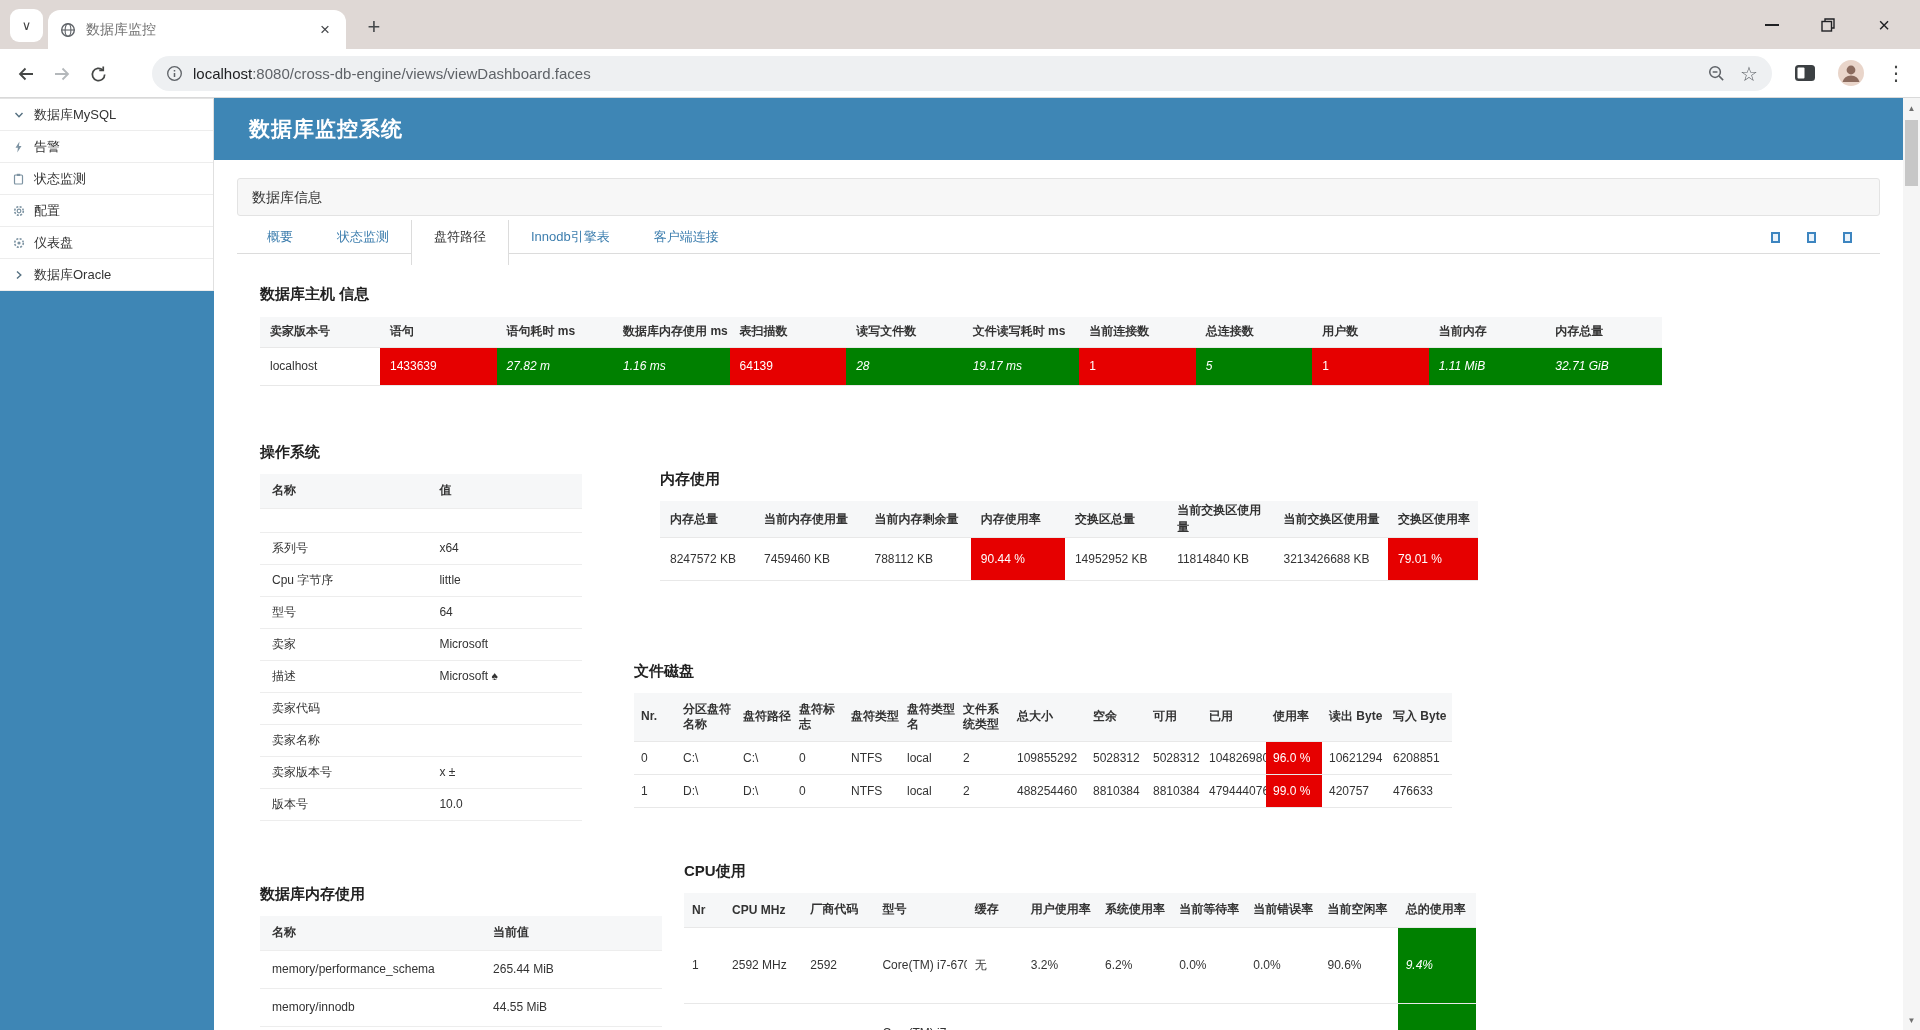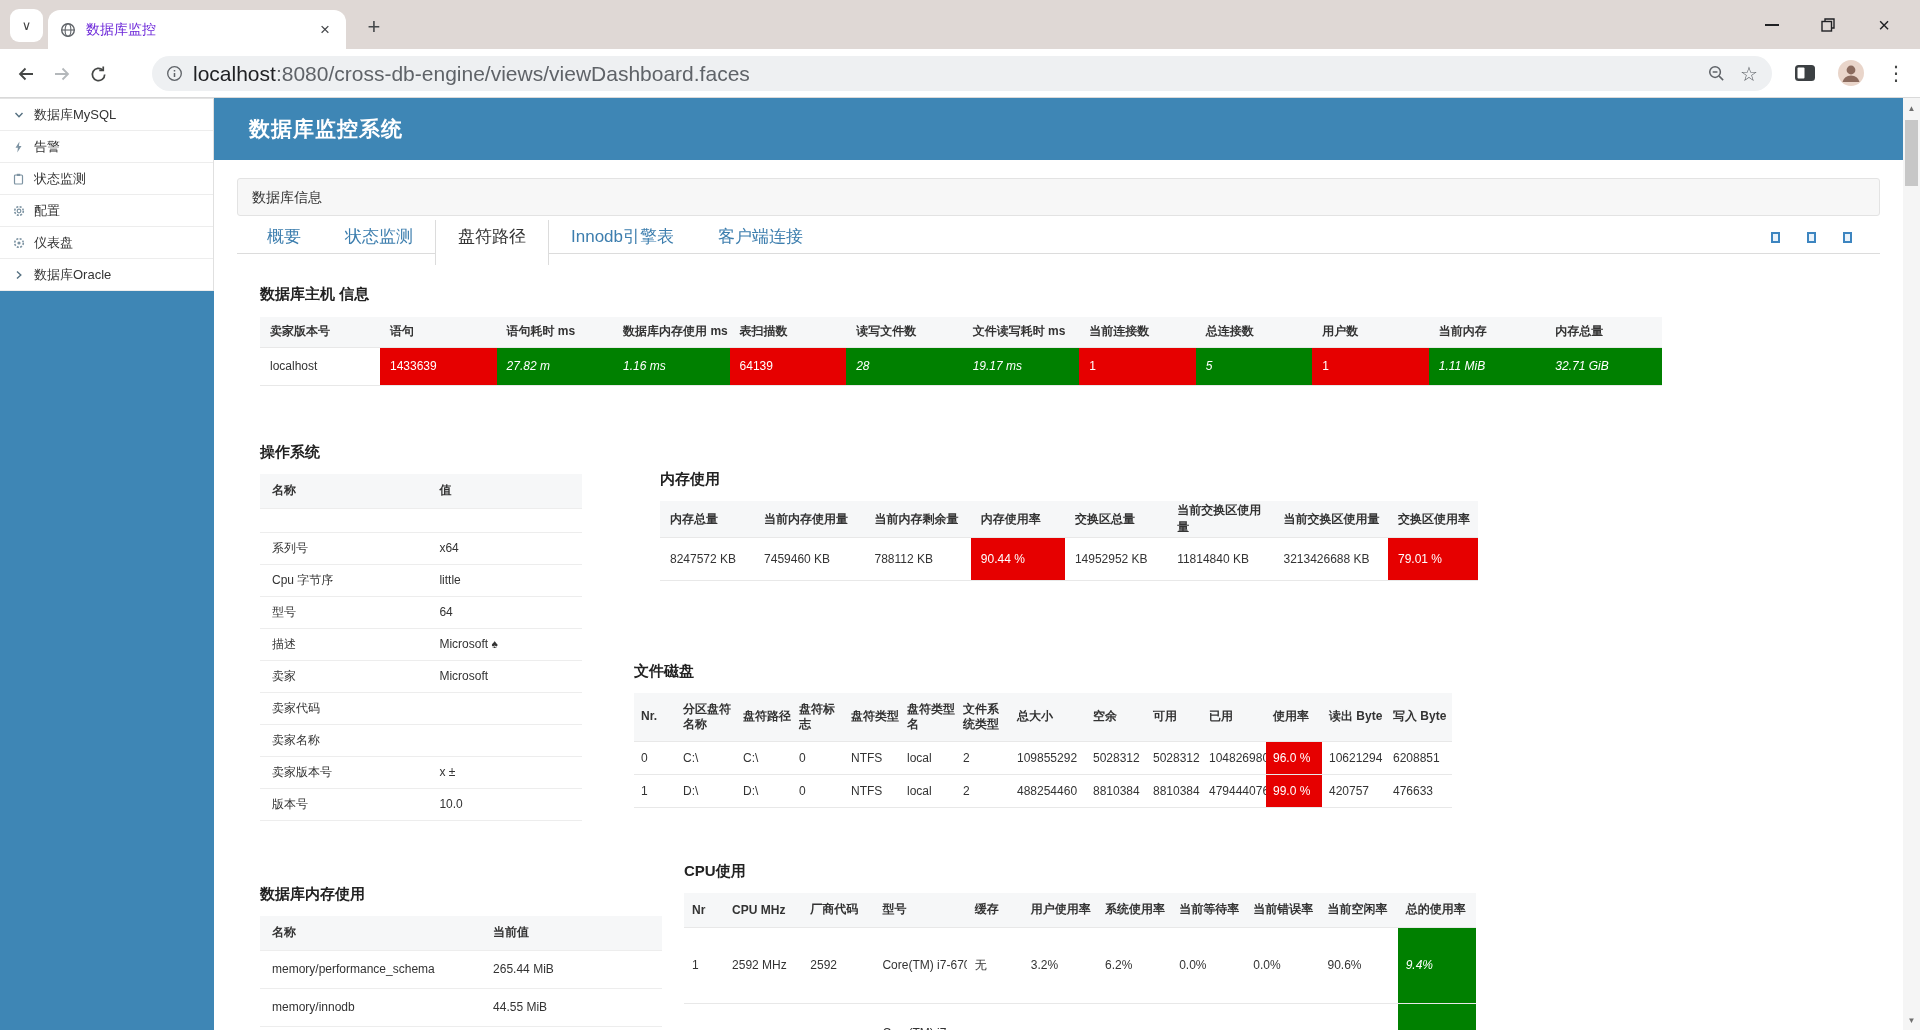--- a/index.html
+++ b/index.html
@@ -5,37 +5,37 @@
   * { box-sizing: border-box; }
   html,body { margin:0; padding:0; width:1920px; height:1030px; overflow:hidden;
     font-family:"Liberation Sans","DejaVu Sans",sans-serif; background:#fff; }
 
   
   .tabstrip { position:absolute; left:0; top:0; width:1920px; height:49px; background:#dfd8d5; }
   .tab-chevron-btn { position:absolute; left:10px; top:9px; width:33px; height:33px; background:#fff;
     border-radius:9px; display:flex; align-items:center; justify-content:center; color:#444; font-size:13px; }
   .browser-tab { position:absolute; left:48px; top:10px; width:298px; height:39px; background:#fff;
     border-radius:12px 12px 0 0; display:flex; align-items:center; padding:0 12px; }
-  .tab-title { font-size:14px; color:#6d28d9; margin-left:10px; flex:1; white-space:nowrap; overflow:hidden; }
+  .tab-title { font-size:14px; color:#737373; margin-left:10px; flex:1; white-space:nowrap; overflow:hidden; }
   .tab-close { color:#45484b; font-size:17px; line-height:1; padding:0 4px; }
   .newtab-btn { position:absolute; left:358px; top:11px; width:32px; height:32px; border-radius:50%;
     display:flex; align-items:center; justify-content:center; font-size:22px; color:#45484b; }
   .win-controls { position:absolute; right:8px; top:0; height:49px; display:flex; }
   .win-btn { width:56px; height:49px; display:flex; align-items:center; justify-content:center; color:#202124; }
   .win-min-glyph { display:block; width:14px; height:0; border-top:2px solid #202124; }
   .win-close-glyph { font-size:20px; line-height:1; }
 
   .urlrow { position:absolute; left:0; top:49px; width:1920px; height:49px; background:#fff;
     border-bottom:1px solid #d9d9d9; }
   .nav-btn { position:absolute; top:11px; width:28px; height:28px; display:flex; align-items:center;
     justify-content:center; font-size:19px; color:#454746; }
   .nav-back { left:12px; } .nav-fwd { left:48px; color:#b4b8bb; } .nav-reload { left:84px; }
   .url-pill { position:absolute; left:152px; top:7px; width:1620px; height:35px; background:#eef0f2;
     border-radius:18px; display:flex; align-items:center; padding:0 14px; }
-  .url-text { flex:1; font-size:21px; margin-left:10px; white-space:nowrap; overflow:hidden; }
+  .url-text { flex:1; font-size:15px; margin-left:10px; white-space:nowrap; overflow:hidden; }
   .url-host { color:#202124; } .url-rest { color:#5f6368; }
   .pill-icon { margin-left:14px; display:flex; align-items:center; color:#5f6368; }
   .star-glyph { font-size:20px; color:#5f6368; }
   .side-panel-btn { position:absolute; left:1792px; top:11px; }
   .avatar-btn { position:absolute; left:1836px; top:9px; }
   .dots-btn { position:absolute; left:1886px; top:9px; font-size:20px; color:#454746; letter-spacing:0;
     width:20px; text-align:center; line-height:30px; }
 
   
   .sidebar { position:absolute; left:0; top:98px; width:214px; height:932px; background:#3e86b5; }
@@ -59,21 +59,21 @@
     justify-content:center; font-size:8px; color:#6f6f6f; }
   .sb-up { top:2px; } .sb-down { bottom:2px; }
   .sb-thumb { position:absolute; left:2px; top:22px; width:13px; height:66px; background:#c7c7c7; }
 
   
   .main { position:absolute; left:214px; top:160px; width:1689px; height:870px; background:#fff; overflow:hidden; }
   .panel-hd { position:absolute; left:23px; top:18px; width:1643px; height:38px; background:#f7f7f7;
     border:1px solid #e3e3e3; border-radius:3px; line-height:36px; padding-left:14px; font-size:14px; color:#333; }
   .tabbar { position:absolute; left:23px; top:60px; width:1643px; height:34px; border-bottom:1px solid #dcdcdc;
     display:flex; align-items:flex-start; padding-left:8px; }
-  .tab { line-height:34px; padding:0 22px; font-size:17px; color:#3d7eae; height:34px; }
+  .tab { line-height:34px; padding:0 22px; font-size:13px; color:#3d7eae; height:34px; }
   .tab.active { color:#333; background:#fff; border-left:1px solid #dcdcdc; border-right:1px solid #dcdcdc;
     height:45px; z-index:2; }
   .tab-actions { margin-left:auto; display:flex; align-items:center; gap:27px; padding-right:28px; height:34px; }
   .tab-sq { width:9px; height:11px; border:2px solid #3d85c0; background:#eaf3fb; }
 
   .section-title { font-size:15px; font-weight:bold; color:#222; }
   table { border-collapse:collapse; }
   th { background:#f6f7f8; font-size:12px; color:#333; font-weight:bold; text-align:left; }
   td { font-size:12px; color:#333; }
   td.red { background:#e60000; color:#fff; }
@@ -350,26 +350,26 @@
       </tr>
       <tr>
         <td>Cpu 字节序</td>
         <td>little</td>
       </tr>
       <tr>
         <td>型号</td>
         <td>64</td>
       </tr>
       <tr>
+        <td>卖家</td>
+        <td>Microsoft</td>
+      </tr>
+      <tr>
         <td>描述</td>
         <td>Microsoft ♠</td>
-      </tr>
-      <tr>
-        <td>卖家</td>
-        <td>Microsoft</td>
       </tr>
       <tr>
         <td>卖家代码</td>
         <td></td>
       </tr>
       <tr>
         <td>卖家名称</td>
         <td></td>
       </tr>
       <tr>

